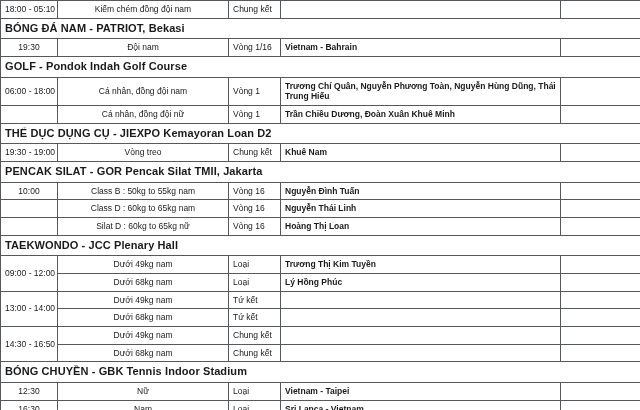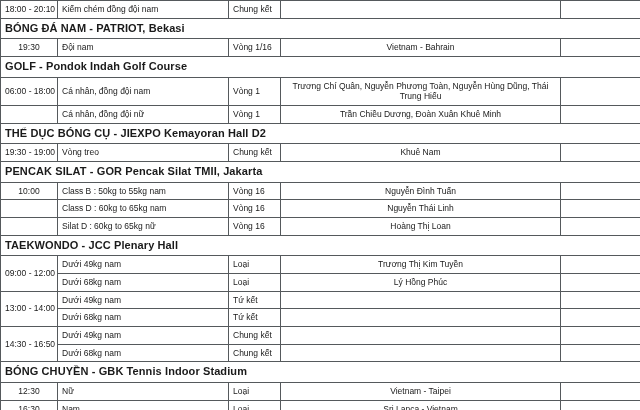--- a/index.html
+++ b/index.html
@@ -46,27 +46,28 @@
     border-right: 1px solid #111315;
     letter-spacing: 0.1px;
     white-space: nowrap;
     border-radius: 6px;
   }
   td.cell-time {
     text-align: center;
     white-space: nowrap;
   }
   td.cell-event {
-    text-align: left;
+    text-align: center;
   }
   td.cell-round {
     white-space: nowrap;
   }
   td.cell-athlete {
-    text-align: center;
+    text-align: left;
+    font-weight: bold;
   }
   td.cell-extra {
     text-align: left;
   }
   td.tall {
     height: 28px;
   }
 </style>
 </head>
 <body>
@@ -75,21 +76,21 @@
   <colgroup>
     <col class="c-time">
     <col class="c-event">
     <col class="c-round">
     <col class="c-athlete">
     <col class="c-extra">
   </colgroup>
   <tbody>
 
     <tr>
-      <td class="cell-time">18:00 - 20:10</td>
+      <td class="cell-time">18:00 - 05:10</td>
       <td class="cell-event">Kiếm chém đồng đội nam</td>
       <td class="cell-round">Chung kết</td>
       <td class="cell-athlete"></td>
       <td class="cell-extra"></td>
     </tr>
 
     <tr class="sport-header">
       <td colspan="5">BÓNG ĐÁ NAM - PATRIOT, Bekasi</td>
     </tr>
     <tr>
@@ -112,21 +113,21 @@
     </tr>
     <tr>
       <td class="cell-time"></td>
       <td class="cell-event">Cá nhân, đồng đội nữ</td>
       <td class="cell-round">Vòng 1</td>
       <td class="cell-athlete">Trần Chiều Dương, Đoàn Xuân Khuê Minh</td>
       <td class="cell-extra"></td>
     </tr>
 
     <tr class="sport-header">
-      <td colspan="5">THỂ DỤC BÓNG CỤ - JIEXPO Kemayoran Hall D2</td>
+      <td colspan="5">THỂ DỤC DỤNG CỤ - JIEXPO Kemayoran Loan D2</td>
     </tr>
     <tr>
       <td class="cell-time">19:30 - 19:00</td>
       <td class="cell-event">Vòng treo</td>
       <td class="cell-round">Chung kết</td>
       <td class="cell-athlete">Khuê Nam</td>
       <td class="cell-extra"></td>
     </tr>
 
     <tr class="sport-header">

